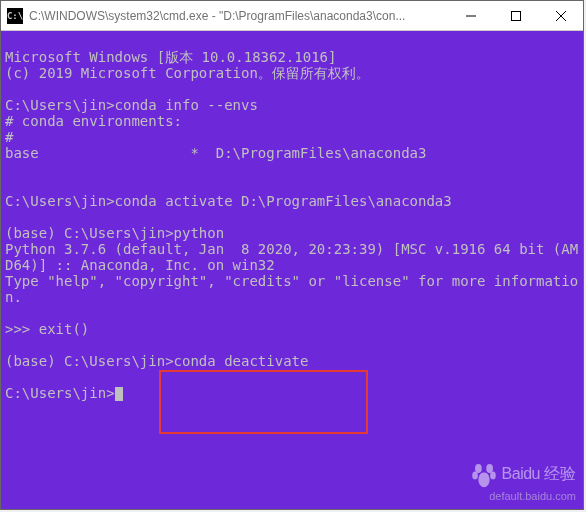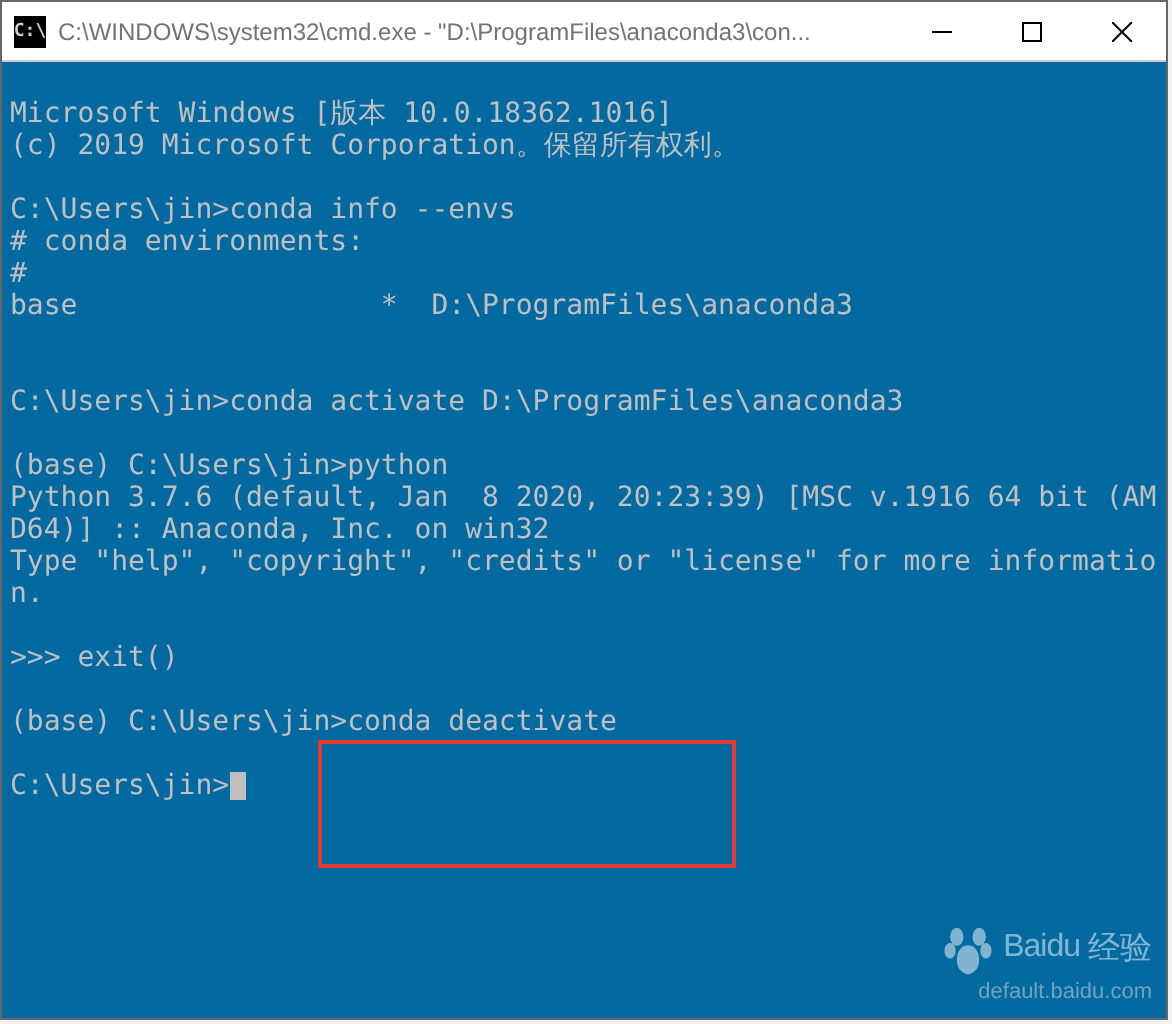--- a/index.html
+++ b/index.html
@@ -63,21 +63,21 @@
       width: 45px;
       height: 29px;
       display: flex;
       align-items: center;
       justify-content: center;
       background: #fff;
       cursor: pointer;
     }
     .terminal {
       flex: 1;
-      background: #0369a1;
+      background: #6d28d9;
       color: #c0c0c0;
       font-family: "NSimSun", "SimSun", Consolas, monospace;
       font-size: 14px;
       line-height: 16px;
       padding: 2px 4px;
       white-space: pre-wrap;
       word-break: break-all;
       position: relative;
       overflow: hidden;
     }

